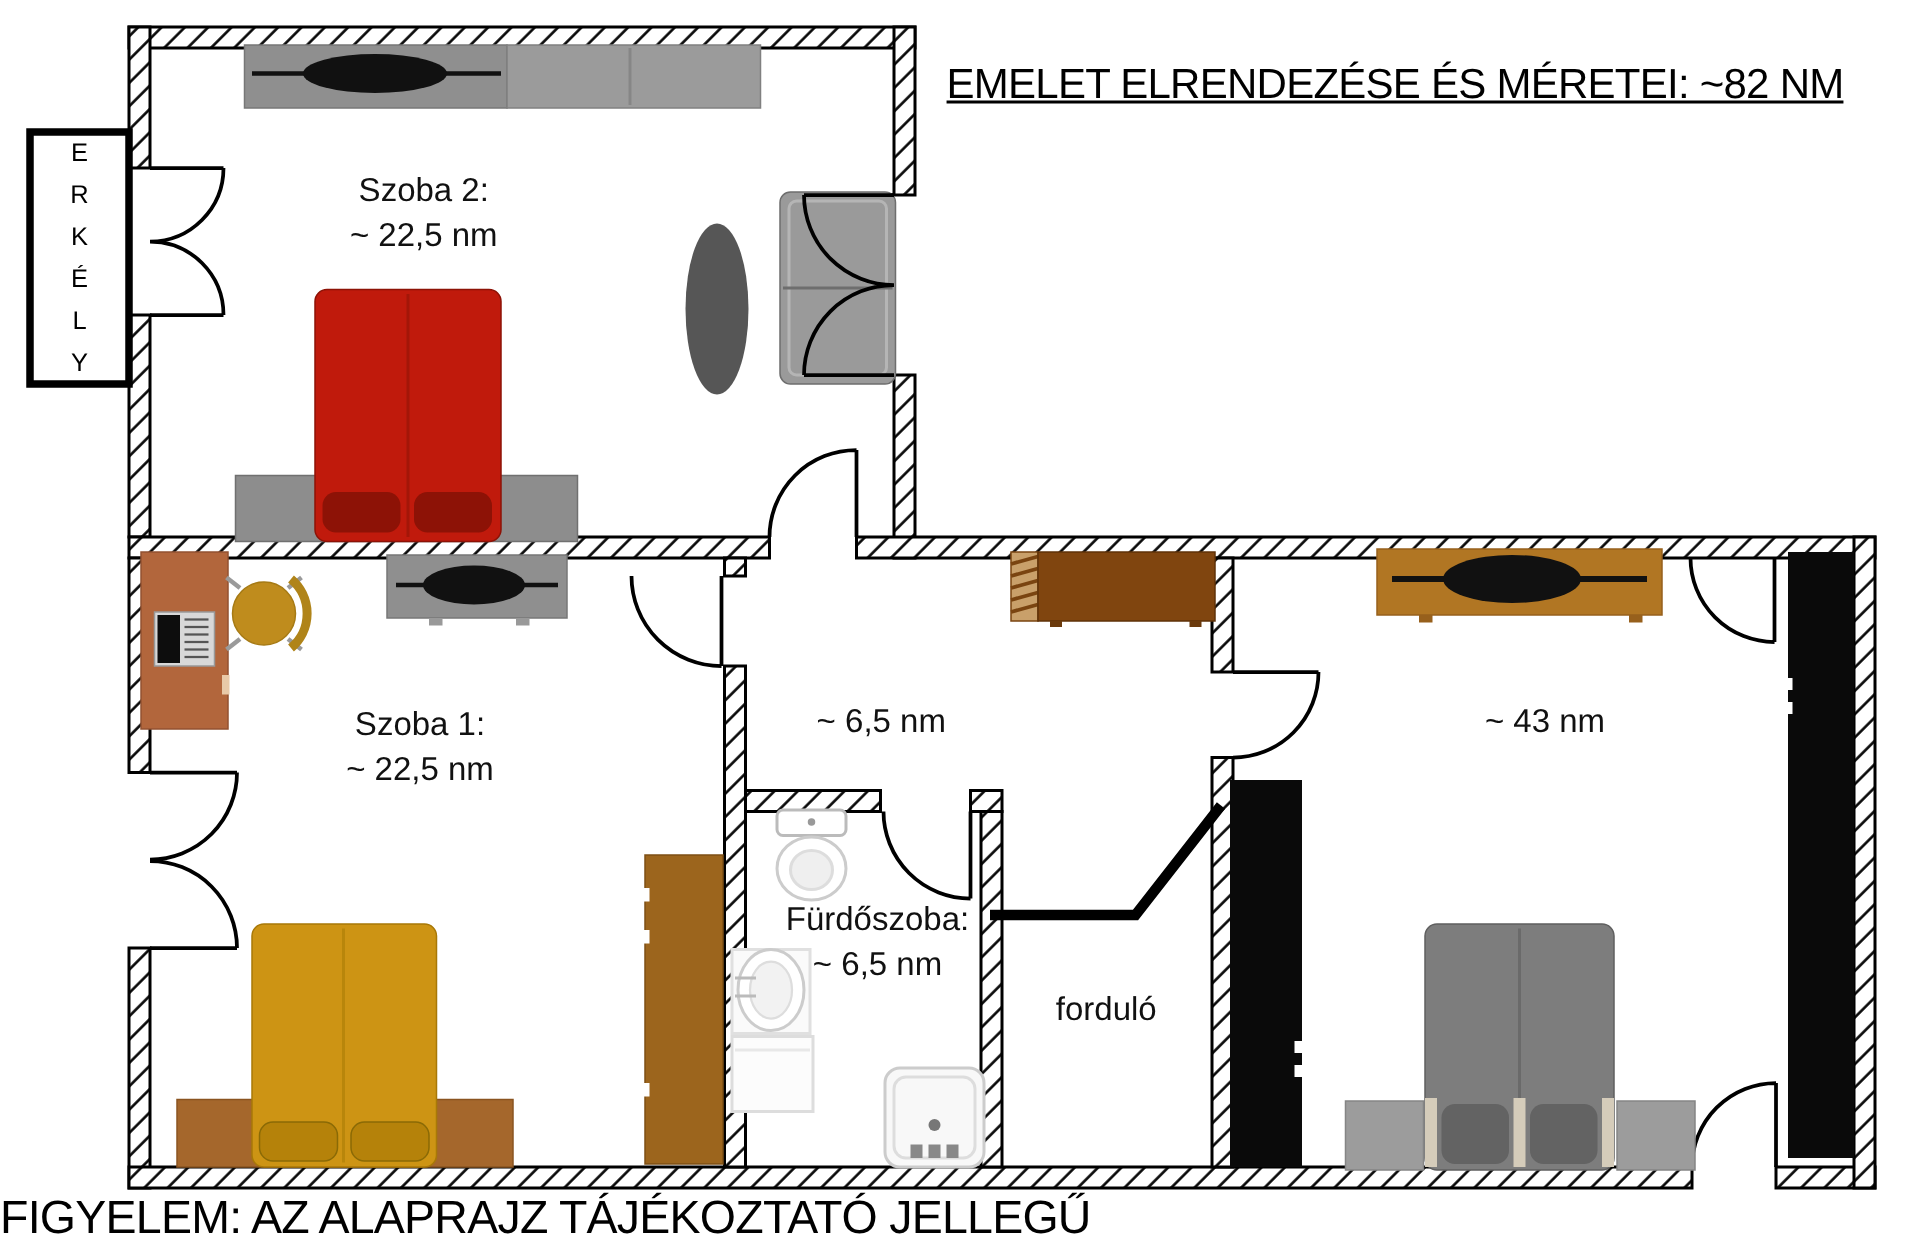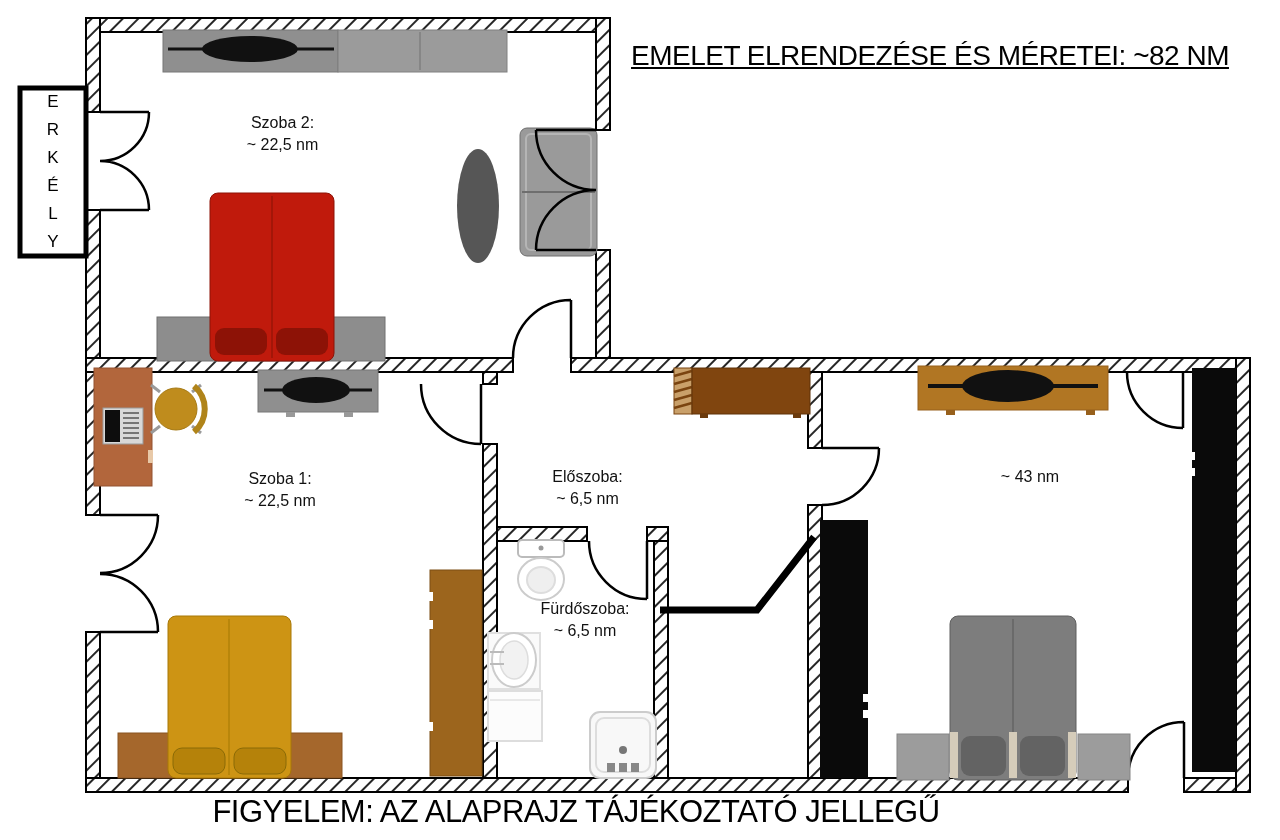--- a/index.html
+++ b/index.html
@@ -1,22 +1,22 @@
 <!DOCTYPE html>
 <html><head>
 <meta charset="utf-8">
 <style>
   html,body{margin:0;padding:0;background:#ffffff;}
   #stage{position:relative;width:1280px;height:840px;background:#ffffff;overflow:hidden;
          font-family:"Liberation Sans",sans-serif;color:#000;}
   #plan-svg{position:absolute;left:0;top:0;}
-  .lbl{position:absolute;text-align:center;line-height:1.38;font-size:16px;color:#111;z-index:3;}
+  .lbl{position:absolute;text-align:center;line-height:1.38;font-size:22px;color:#111;z-index:3;}
   .title{position:absolute;left:600px;top:40px;width:660px;text-align:center;
          font-size:28px;letter-spacing:-0.5px;white-space:nowrap;z-index:3;text-decoration:underline;}
-  .footer{position:absolute;left:0;top:794px;width:1152px;text-align:center;
+  .footer{position:absolute;left:0;top:794px;width:1152px;
           font-size:31px;letter-spacing:-0.5px;z-index:3;}
   .balcony-letters{position:absolute;left:20px;top:92px;width:66px;height:160px;
           display:flex;flex-direction:column;justify-content:space-between;align-items:center;
           font-size:17px;z-index:3;}
 </style>
 </head>
 <body>
 
 <div id="stage">
 
@@ -207,29 +207,29 @@
   <div>Szoba 2:</div>
   <div>~ 22,5 nm</div>
 </div>
 
 <div class="lbl" style="left:170px;top:468px;width:220px;">
   <div>Szoba 1:</div>
   <div>~ 22,5 nm</div>
 </div>
 
 <div class="lbl" style="left:495px;top:466px;width:185px;">
-  <div>Előszoba:</div>
   <div>~ 6,5 nm</div>
 </div>
 
 <div class="lbl" style="left:490px;top:598px;width:190px;">
   <div>Fürdőszoba:</div>
   <div>~ 6,5 nm</div>
 </div>
 
 <div class="lbl" style="left:650px;top:658px;width:175px;">
+  <div>forduló</div>
 </div>
 
 <div class="lbl" style="left:930px;top:466px;width:200px;">
   <div>~ 43 nm</div>
 </div>
 
 </div>
 
 </body></html>

